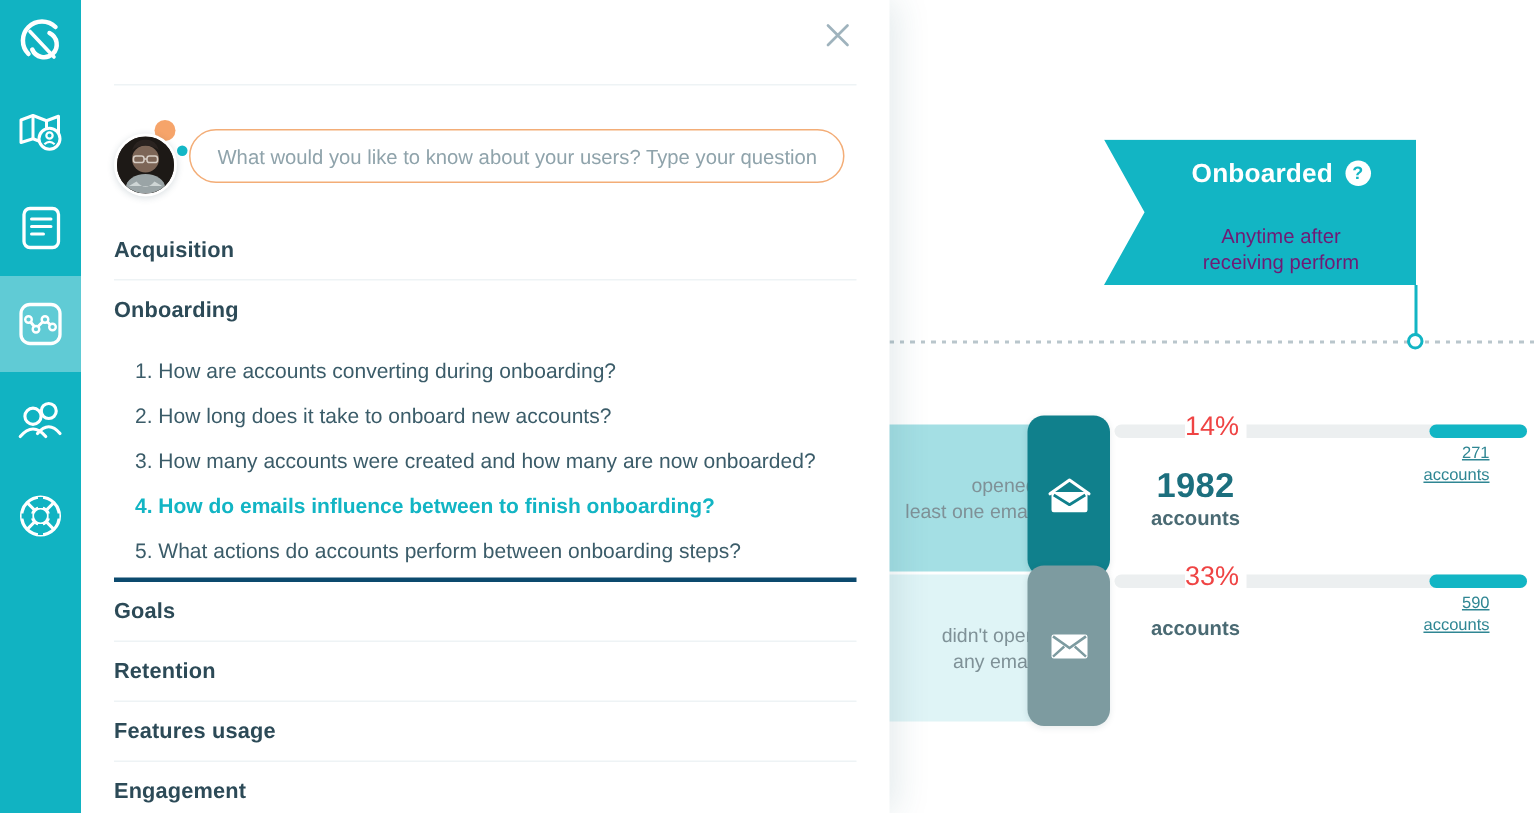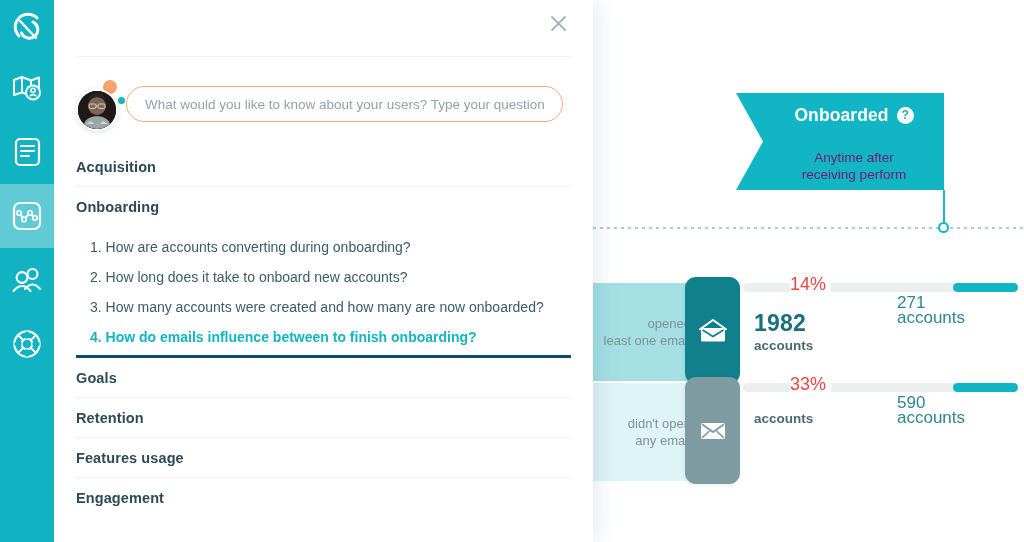--- a/index.html
+++ b/index.html
@@ -173,44 +173,46 @@
     color: #ef4444;
     background: #ffffff;
     padding: 0 5px 0 0;
     margin-left: 36px;
   }
 
   .big-stat {
     position: absolute;
     left: 186px;
     top: 27px;
+    text-align: center;
     width: 86px;
   }
   .big-num {
     font-size: 23px;
     font-weight: bold;
     color: #1c6f7e;
     letter-spacing: .2px;
   }
   .big-unit {
     font-size: 13.5px;
     font-weight: bold;
     color: #4a6a73;
     margin-top: 1px;
   }
 
   .bar-stat {
     position: absolute;
     left: 329px;
     top: 12px;
     width: 96px;
-    text-align: left;
+    text-align: right;
     color: #2f8693;
-    font-size: 17px;
+    font-size: 11px;
     line-height: 15px;
+    text-decoration: underline;
   }
   .bar-stat .n { display: block; }
   .bar-stat .u { display: block; }
 
   
   #rail {
     position: absolute;
     left: 0; top: 0;
     width: 54px;
     height: 542px;
@@ -445,20 +447,21 @@
 
     <div class="cat">Acquisition</div>
 
     <div class="cat no-rule">Onboarding</div>
     <div class="q-items-wrap">
       <div class="q-items">
         <div class="q-item"><span>1.</span> <span>How are accounts converting during onboarding?</span></div>
         <div class="q-item"><span>2.</span> <span>How long does it take to onboard new accounts?</span></div>
         <div class="q-item"><span>3.</span> <span>How many accounts were created and how many are now onboarded?</span></div>
         <div class="q-item selected"><span>4.</span> <span>How do emails influence between to finish onboarding?</span></div>
+        <div class="q-item"><span>5.</span> <span>What actions do accounts perform between onboarding steps?</span></div>
       </div>
     </div>
 
     <div class="cat">Goals</div>
     <div class="cat">Retention</div>
     <div class="cat">Features usage</div>
     <div class="cat no-rule">Engagement</div>
   </div>
 </div>
 

